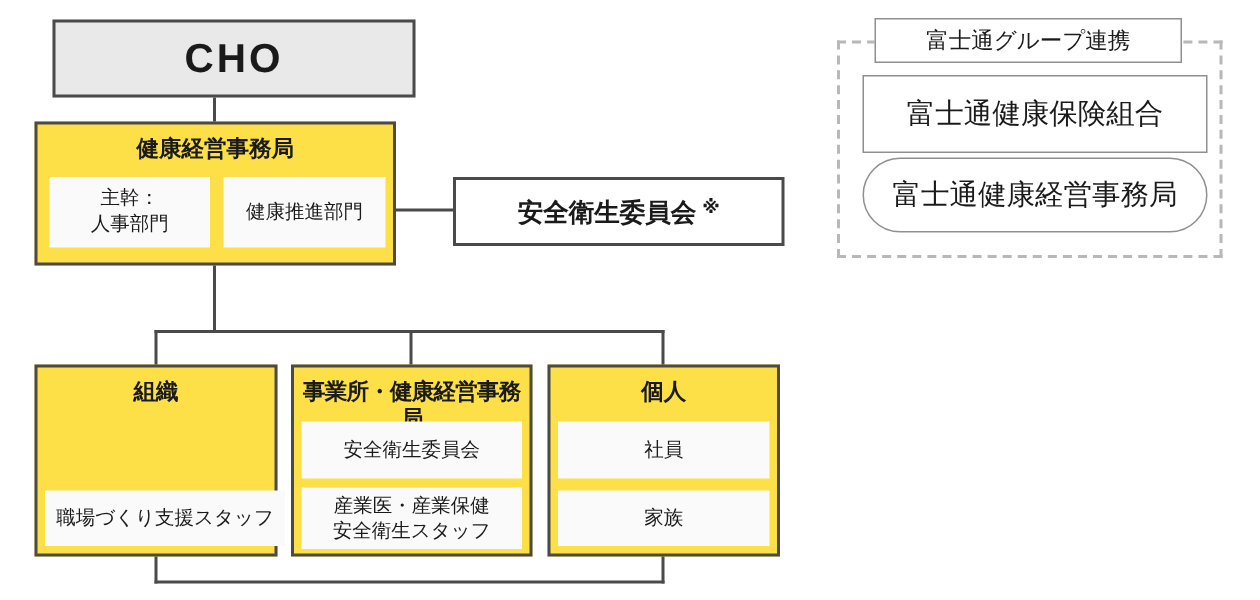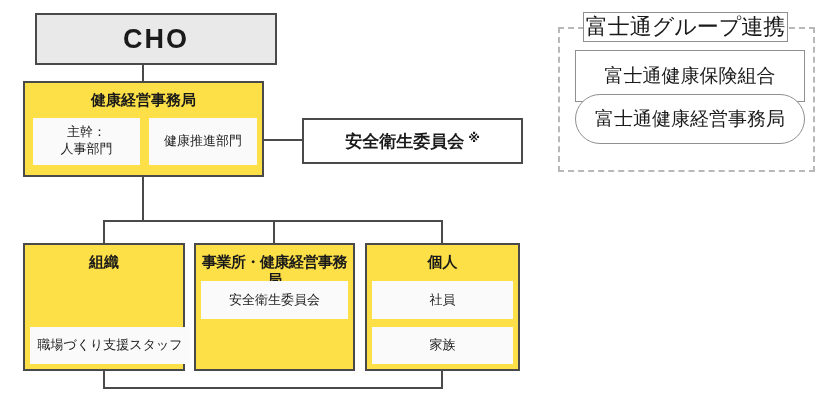--- a/index.html
+++ b/index.html
@@ -16,21 +16,21 @@
   .cho-box{font-size:27px;font-weight:600;letter-spacing:2px;}
   .outer-title{display:block;text-align:center;font-size:15px;font-weight:bold;padding-top:8px;line-height:1.2;}
   .inner{
     position:absolute;background:#fafafa;display:flex;align-items:center;justify-content:center;
     text-align:center;font-size:13px;line-height:1.3;white-space:pre-line;
   }
   .safety-box{font-size:17px;font-weight:bold;}
   .note-mark{font-size:12px;font-weight:bold;position:relative;top:-3px;margin-left:4px;}
   .dashed-panel{position:absolute;box-sizing:border-box;border:2px dashed #b8b8b8;background:transparent;}
   .thin{border:1px solid #8f8f8f;background:#ffffff;}
-  .fj-title{font-size:22px;}
+  .fj-title{font-size:15px;}
   .fj-member{font-size:19px;}
   .g2-title{letter-spacing:-0.5px;}
 </style>
 </head>
 <body>
 
 <div class="canvas">
 
   <div class="line" style="left:142px;top:64px;width:2px;height:18px;"></div>
   <div class="line" style="left:142px;top:176px;width:2px;height:46px;"></div>
@@ -55,30 +55,32 @@
   </div>
 
   <div class="box solid white center safety-box" style="left:302px;top:118px;width:221px;height:46px;">
     <span>安全衛生委員会</span>
     <span class="note-mark">※</span>
   </div>
 
   <div class="dashed-panel" style="left:558px;top:27px;width:257px;height:145px;"></div>
   <div class="box thin center fj-title" style="left:583px;top:12px;width:205px;height:30px;">富士通グループ連携</div>
   <div class="box thin center fj-member" style="left:575px;top:50px;width:230px;height:52px;">富士通健康保険組合</div>
-  <div class="box thin center fj-member" style="left:575px;top:94px;width:230px;height:50px;border-radius:25px;">富士通健康経営事務局</div>
+  <div class="box thin center fj-member" style="left:575px;top:105px;width:230px;height:50px;border-radius:25px;">富士通健康経営事務局</div>
 
   <div class="box solid gray" style="left:23px;top:243px;width:162px;height:128px;">
     <span class="outer-title">組織</span>
     <div class="inner" style="left:5px;top:82px;width:160px;height:37px;">職場づくり支援スタッフ</div>
   </div>
 
   <div class="box solid gray" style="left:194px;top:243px;width:161px;height:128px;">
     <span class="outer-title g2-title">事業所・健康経営事務局</span>
     <div class="inner" style="left:5px;top:36px;width:147px;height:38px;">安全衛生委員会</div>
+    <div class="inner" style="left:5px;top:80px;width:147px;height:41px;">産業医・産業保健
+安全衛生スタッフ</div>
   </div>
 
   <div class="box solid gray" style="left:365px;top:243px;width:155px;height:128px;">
     <span class="outer-title">個人</span>
     <div class="inner" style="left:5px;top:36px;width:141px;height:38px;">社員</div>
     <div class="inner" style="left:5px;top:82px;width:141px;height:37px;">家族</div>
   </div>
 
 </div>
 

